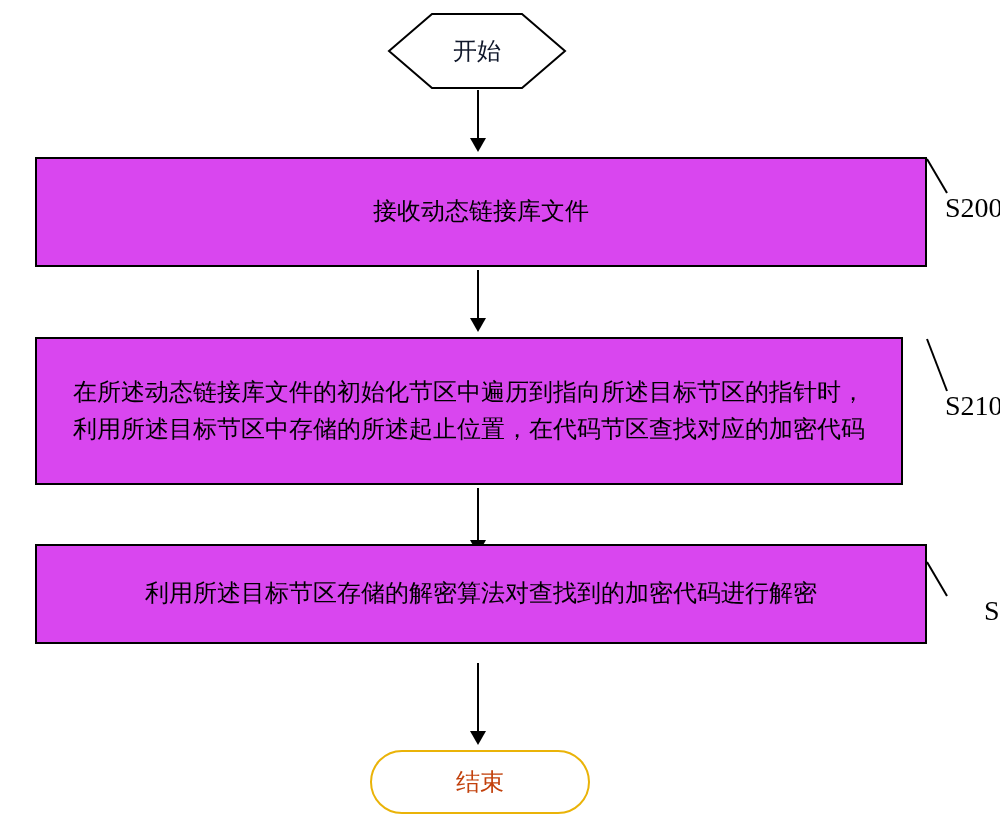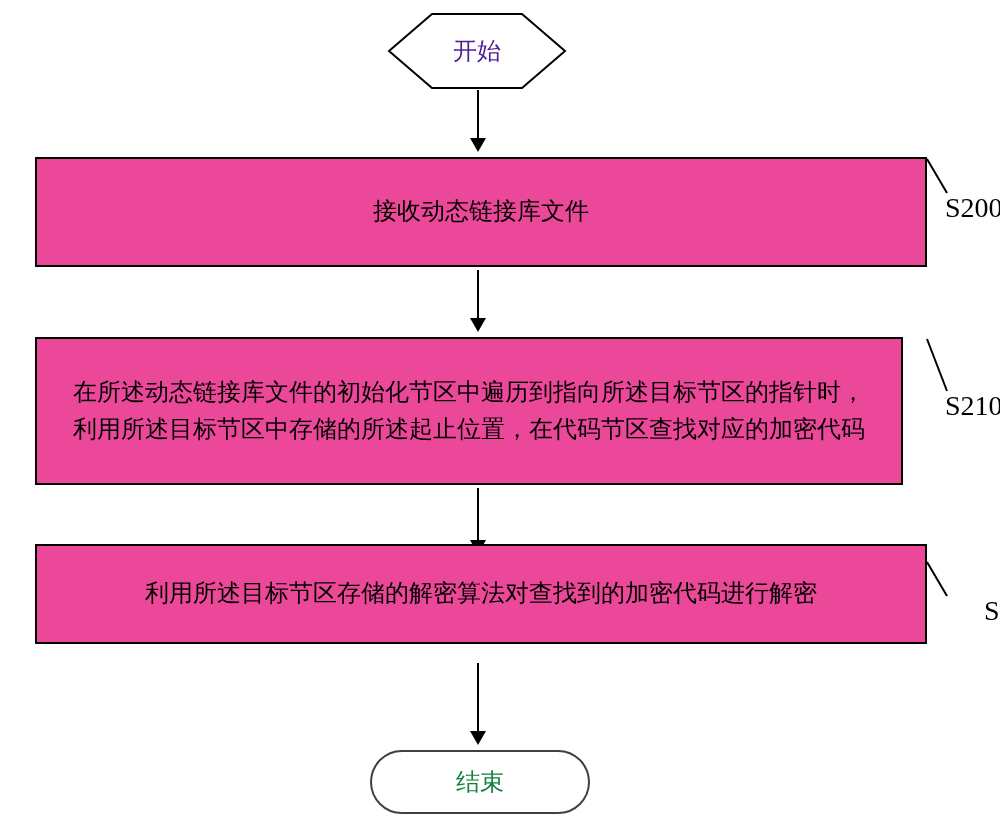--- a/index.html
+++ b/index.html
@@ -32,27 +32,27 @@
   }
   .hexagon .label {
     position: absolute;
     top: 0; left: 0;
     width: 100%;
     height: 100%;
     display: flex;
     align-items: center;
     justify-content: center;
     font-size: 24px;
-    color: #4c1d95;
+    color: #0f172a;
   }
   
   .process {
     position: absolute;
     border: 2px solid #000;
-    background: #ec4899;
+    background: #d946ef;
     display: flex;
     align-items: center;
     justify-content: center;
     text-align: center;
     font-size: 24px;
     line-height: 1.55;
     color: #000;
     padding: 0 30px;
   }
   .p1 { left: 35px;  top: 157px; width: 892px; height: 110px; }
@@ -72,27 +72,27 @@
     position: absolute;
     pointer-events: none;
   }
   
   .end-node {
     position: absolute;
     left: 370px;
     top: 750px;
     width: 220px;
     height: 64px;
-    border: 2px solid #404040;
+    border: 2px solid #eab308;
     border-radius: 32px;
     display: flex;
     align-items: center;
     justify-content: center;
     font-size: 24px;
-    color: #15803d;
+    color: #c2410c;
     background: #fff;
   }
   
   .arrow {
     position: absolute;
     left: 477px;
     width: 2px;
     background: #000;
   }
   .arrow::after {

